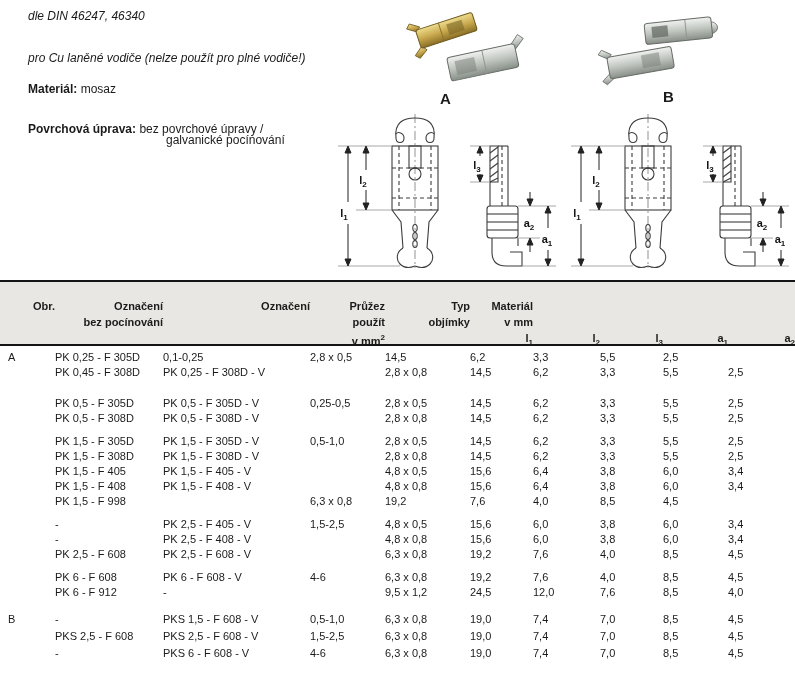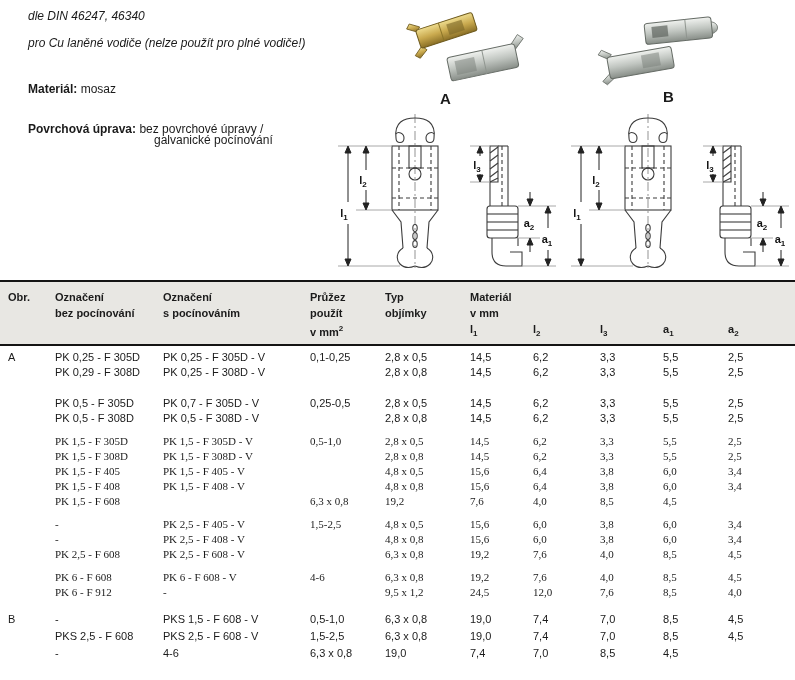--- a/index.html
+++ b/index.html
@@ -4,24 +4,24 @@
 <style>
   html,body{margin:0;padding:0;background:#fff;}
   .page{position:relative;width:795px;height:680px;background:#ffffff;overflow:hidden;
         font-family:"Liberation Sans",sans-serif;color:#1b1b1b;}
 
   
   .intro-line{position:absolute;font-size:12px;white-space:nowrap;}
   .italic{font-style:italic;}
   .b{font-weight:bold;}
   #din-note{left:28px;top:9px;}
-  #usage-note{left:28px;top:36px;}
+  #usage-note{left:28px;top:51px;}
   #material-line{left:28px;top:82px;}
   #surface-line{left:28px;top:122px;}
-  #surface-line2{left:154px;top:133px;}
+  #surface-line2{left:166px;top:133px;}
 
   
   .photo{position:absolute;}
   #photo-a{left:404px;top:2px;}
   #photo-b{left:590px;top:6px;}
   .photo-caption{position:absolute;font-size:15px;font-weight:bold;}
   #cap-a{left:440px;top:90px;}
   #cap-b{left:663px;top:88px;}
 
   
@@ -30,32 +30,32 @@
   #drawing-b{left:553px;}
   .dimtext{font-family:"Liberation Sans",sans-serif;font-weight:bold;font-size:11px;fill:#111;}
   .dimsub{font-size:8px;}
 
   
   .grid{display:grid;grid-template-columns:47px 108px 147px 75px 85px 63px 67px 63px 65px 1fr;
         padding-left:8px;box-sizing:border-box;}
   .thead{position:absolute;left:0;top:280px;width:795px;height:66px;background:#e8e7e3;
          border-top:2px solid #141414;border-bottom:2px solid #141414;box-sizing:border-box;}
   .thead .grid{height:100%;}
-  .hcell{display:flex;flex-direction:column;padding-top:7px;padding-bottom:5px;
-         font-weight:bold;font-size:11px;line-height:16px;}
+  .hcell{display:flex;flex-direction:column;padding-top:16px;padding-bottom:5px;
+         font-weight:bold;font-size:11px;line-height:16px;align-items:flex-end;}
   .hcell sup{font-size:8px;}
   .dimlab{margin-top:auto;font-weight:bold;}
   .dimlab sub{font-size:8px;}
 
   .tbody{position:absolute;left:0;top:350px;width:795px;}
   .trow{height:15px;line-height:15px;font-size:11px;}
   .tcell{white-space:nowrap;overflow:hidden;}
   .tcell.c3{padding-right:22px;}
   .tgroup.g2{margin-top:16px;}
-  .tgroup.g3,.tgroup.g4,.tgroup.g5{margin-top:8px;font-family:Liberation Serif, serif;}
+  .tgroup.g3,.tgroup.g4,.tgroup.g5{margin-top:8px;}
   .tgroup.g6{margin-top:12px;}
   .tgroup.g7,.tgroup.g8{margin-top:2px;}
 </style>
 </head>
 <body>
 
 <div class="page">
 
   <div class="intro-line italic" id="din-note">dle DIN 46247, 46340</div>
   <div class="intro-line italic" id="usage-note">pro Cu laněné vodiče (nelze použít pro plné vodiče!)</div>
@@ -271,21 +271,20 @@
     <div class="grid">
       <div class="hcell">
           <span>Obr.</span>
         </div>
       <div class="hcell">
           <span>Označení</span>
           <span>bez pocínování</span>
         </div>
       <div class="hcell">
           <span>Označení</span>
-          <span>s pocínováním</span>
         </div>
       <div class="hcell">
           <span>Průžez</span>
           <span>použít</span>
           <span><span>v mm</span><sup>2</sup></span>
         </div>
       <div class="hcell">
           <span>Typ</span>
           <span>objímky</span>
         </div>
@@ -307,47 +306,46 @@
           <span class="dimlab"><span>a</span><sub>2</sub></span>
         </div>
     </div>
   </div>
 
   <div class="tbody">
       <div class="tgroup g1">
         <div class="trow grid">
           <div class="tcell c0">A</div>
           <div class="tcell c1">PK 0,25 - F 305D</div>
-          <div class="tcell c2">PK 0,25 - F 305D - V</div>
           <div class="tcell c3">0,1-0,25</div>
           <div class="tcell c4">2,8 x 0,5</div>
           <div class="tcell c5">14,5</div>
           <div class="tcell c6">6,2</div>
           <div class="tcell c7">3,3</div>
           <div class="tcell c8">5,5</div>
           <div class="tcell c9">2,5</div>
         </div>
         <div class="trow grid">
           <div class="tcell c0"></div>
-          <div class="tcell c1">PK 0,29 - F 308D</div>
+          <div class="tcell c1">PK 0,45 - F 308D</div>
           <div class="tcell c2">PK 0,25 - F 308D - V</div>
           <div class="tcell c3"></div>
           <div class="tcell c4">2,8 x 0,8</div>
           <div class="tcell c5">14,5</div>
           <div class="tcell c6">6,2</div>
           <div class="tcell c7">3,3</div>
           <div class="tcell c8">5,5</div>
           <div class="tcell c9">2,5</div>
         </div>
       </div>
       <div class="tgroup g2">
         <div class="trow grid">
           <div class="tcell c0"></div>
           <div class="tcell c1">PK 0,5 - F 305D</div>
-          <div class="tcell c2">PK 0,7 - F 305D - V</div>
+          <div class="tcell c2">PK 0,5 - F 305D - V</div>
           <div class="tcell c3">0,25-0,5</div>
           <div class="tcell c4">2,8 x 0,5</div>
           <div class="tcell c5">14,5</div>
           <div class="tcell c6">6,2</div>
           <div class="tcell c7">3,3</div>
           <div class="tcell c8">5,5</div>
           <div class="tcell c9">2,5</div>
         </div>
         <div class="trow grid">
           <div class="tcell c0"></div>
@@ -406,21 +404,21 @@
           <div class="tcell c3"></div>
           <div class="tcell c4">4,8 x 0,8</div>
           <div class="tcell c5">15,6</div>
           <div class="tcell c6">6,4</div>
           <div class="tcell c7">3,8</div>
           <div class="tcell c8">6,0</div>
           <div class="tcell c9">3,4</div>
         </div>
         <div class="trow grid">
           <div class="tcell c0"></div>
-          <div class="tcell c1">PK 1,5 - F 608</div>
+          <div class="tcell c1">PK 1,5 - F 998</div>
           <div class="tcell c3"></div>
           <div class="tcell c4">6,3 x 0,8</div>
           <div class="tcell c5">19,2</div>
           <div class="tcell c6">7,6</div>
           <div class="tcell c7">4,0</div>
           <div class="tcell c8">8,5</div>
           <div class="tcell c9">4,5</div>
         </div>
       </div>
       <div class="tgroup g4">
@@ -512,20 +510,21 @@
           <div class="tcell c6">7,4</div>
           <div class="tcell c7">7,0</div>
           <div class="tcell c8">8,5</div>
           <div class="tcell c9">4,5</div>
         </div>
       </div>
       <div class="tgroup g8">
         <div class="trow grid">
           <div class="tcell c0"></div>
           <div class="tcell c1">-</div>
+          <div class="tcell c2">PKS 6 - F 608 - V</div>
           <div class="tcell c3">4-6</div>
           <div class="tcell c4">6,3 x 0,8</div>
           <div class="tcell c5">19,0</div>
           <div class="tcell c6">7,4</div>
           <div class="tcell c7">7,0</div>
           <div class="tcell c8">8,5</div>
           <div class="tcell c9">4,5</div>
         </div>
       </div>
     </div>

